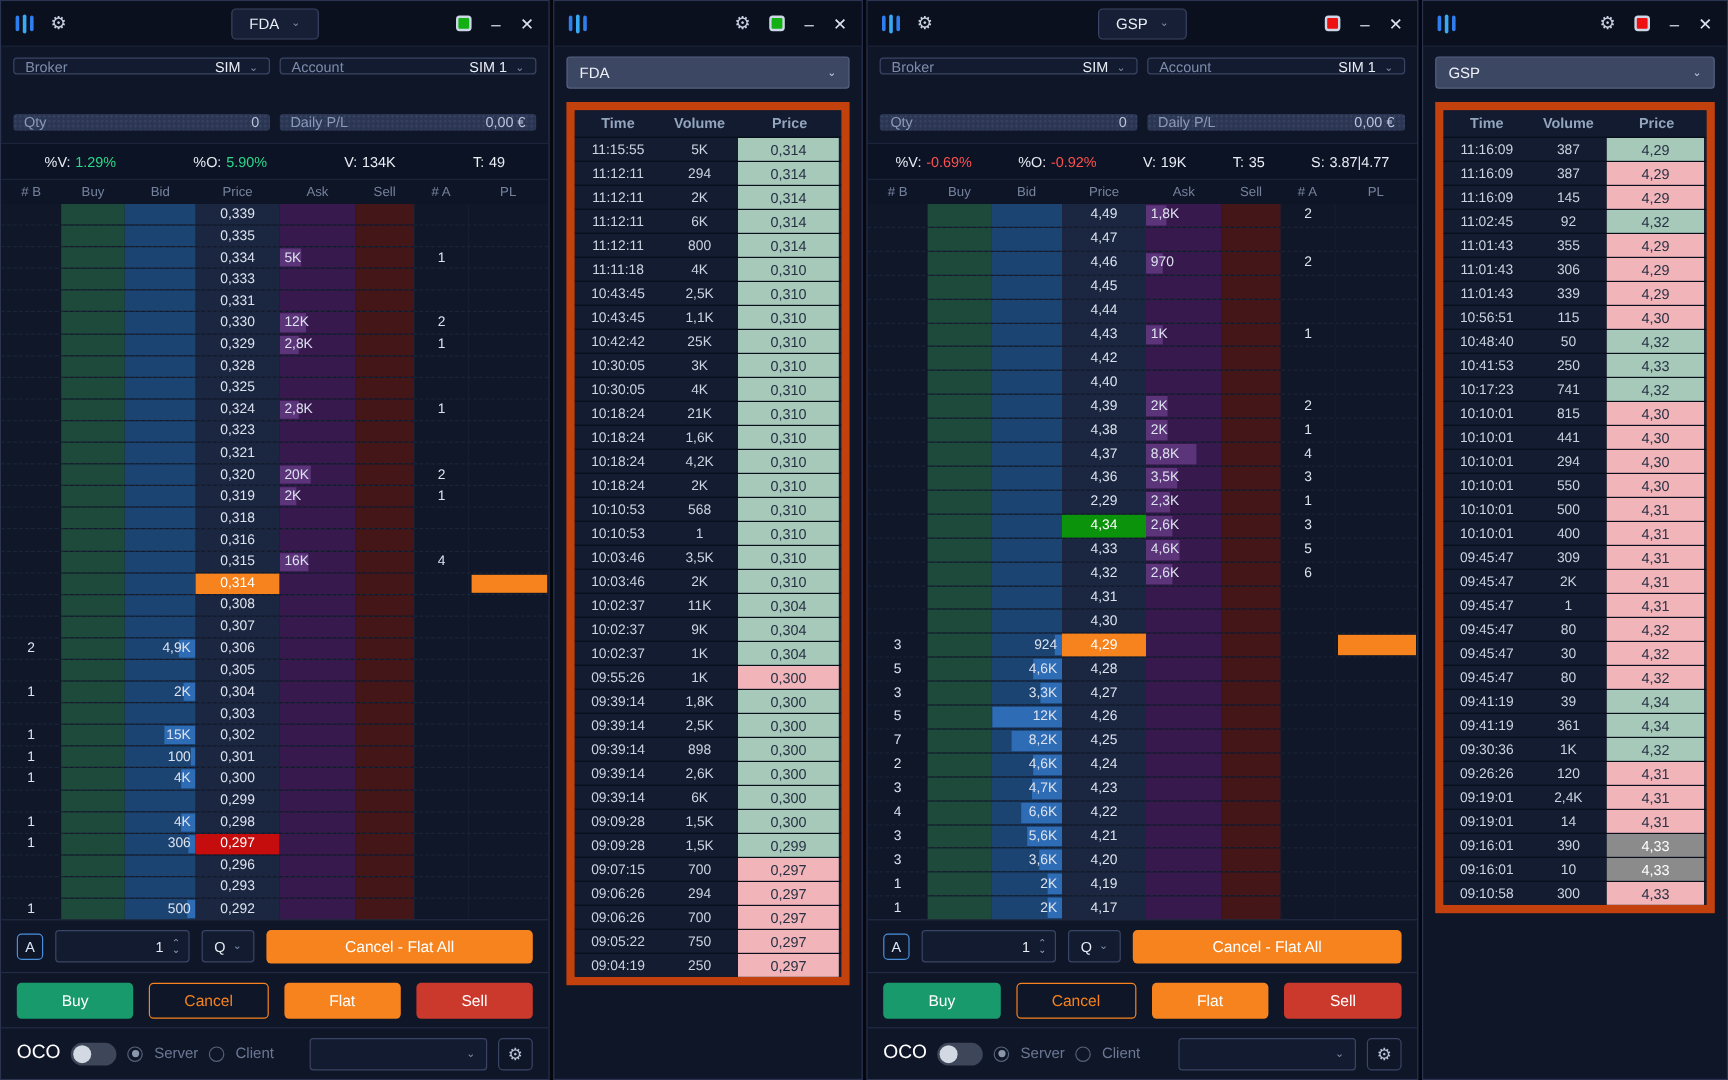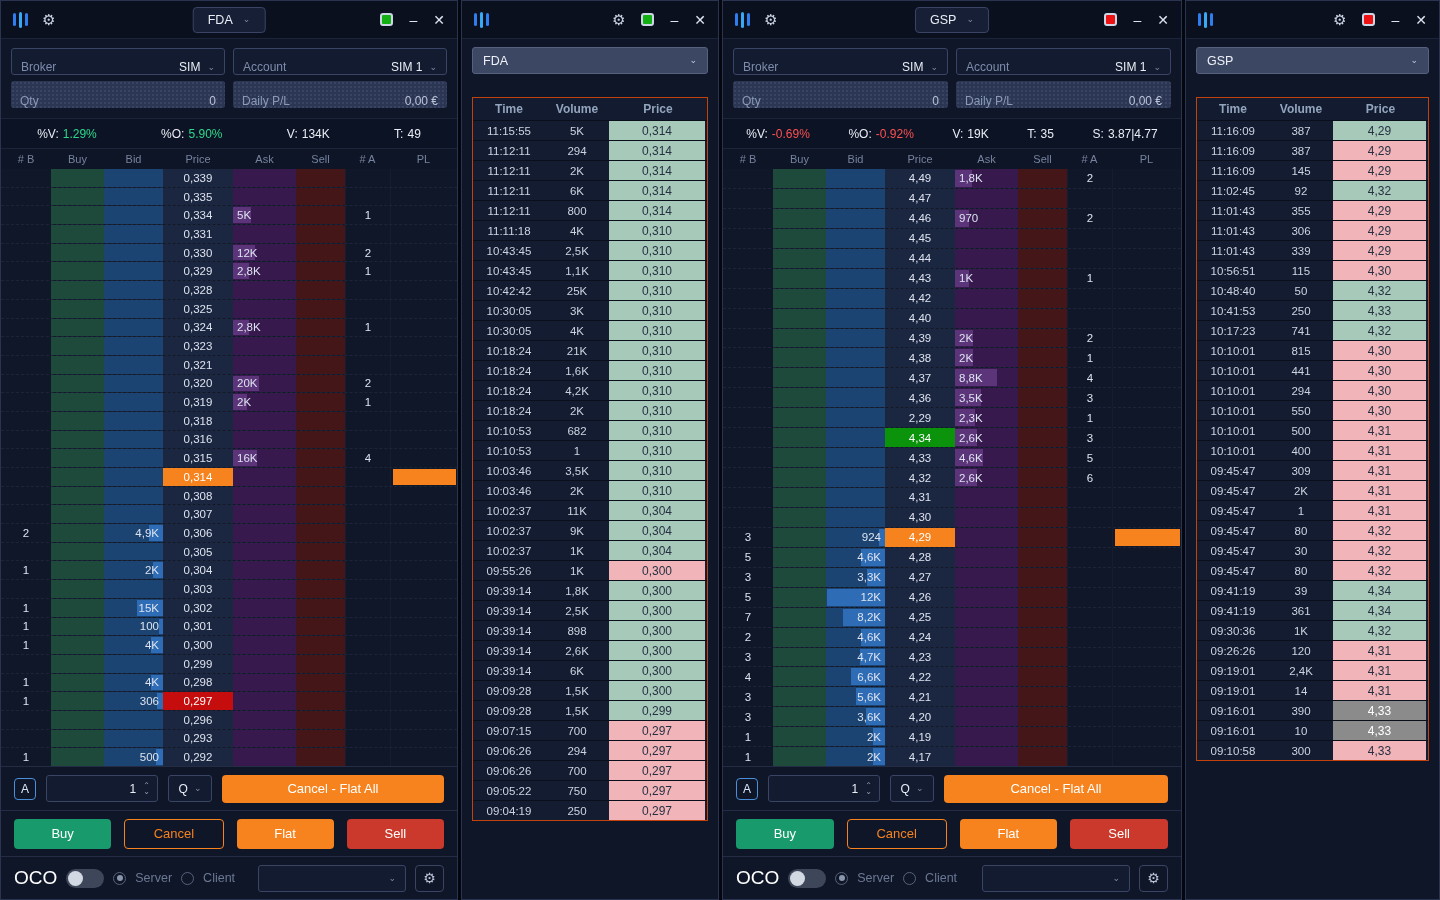--- a/index.html
+++ b/index.html
@@ -17,23 +17,23 @@
   .tb-gear { color:#c9d2e2; font-size:15px; margin-left:14px; cursor:pointer; line-height:1; }
   .tb-center { position:absolute; left:50%; transform:translateX(-50%); }
   .inst-btn { background:#161f35; border:1px solid #3a4565; border-radius:4px; color:#e9edf5; font-size:12.5px; padding:5px 14px; display:flex; gap:10px; align-items:center; cursor:pointer; }
   .tb-right { margin-left:auto; display:flex; align-items:center; gap:16px; }
   .sq { width:13px; height:13px; border-radius:3px; border:2px solid #ccd6e6; }
   .sq.green { background:#12b012; } .sq.red { background:#ee1111; }
   .minb,.xb { color:#dfe5f0; font-size:14px; cursor:pointer; line-height:1; }
 
   
   .form-area { padding:9px 10px 10px; display:grid; grid-template-columns:1fr 1fr; gap:6px 8px; border-bottom:1px solid #1c2439; }
-  .field { height:27px; border-radius:3px; display:flex; align-items:flex-end; padding:0 9px; font-size:12px; justify-content:space-between; }
+  .field { height:14px; border-radius:3px; display:flex; align-items:flex-start; padding:0 9px; font-size:12px; justify-content:space-between; }
   .field.bordered { background:#121b30; border:1px solid #3a4565; }
-  .field.filled { background:#2b3654; background-image:radial-gradient(rgba(255,255,255,0.07) 1px, transparent 1px); background-size:4px 4px; }
+  .field.filled { background:#2b3654; background-image:radial-gradient(rgba(255,255,255,0.07) 1px, transparent 1px); background-size:4px 4px;margin-top:27px; }
   .field .lbl { color:#7e8cab; }
   .field .val { color:#e9edf5; display:flex; gap:7px; align-items:center; }
   .field.filled .lbl { color:#8b99b8; }
   .field.filled .val { color:#b9c4da; }
   .chev { color:#7e8cab; font-size:9px; line-height:1; }
 
   
   .stats { height:30px; flex:0 0 30px; display:flex; align-items:center; justify-content:space-around; font-size:12px; background:#0c1324; border-bottom:1px solid #1c2439; padding:0 4px; }
   .stat { color:#e9edf5; white-space:nowrap; }
   .stat .sv { margin-left:4px; }
@@ -68,33 +68,33 @@
   .frow2 { height:46px; border-bottom:1px solid #232c44; gap:13px; }
   .frow3 { flex:1; gap:9px; }
   .abtn { width:22px; height:22px; border:1px solid #4a8fd9; border-radius:4px; color:#d8e6f8; font-size:12px; display:flex; align-items:center; justify-content:center; background:transparent; cursor:pointer; }
   .spinner { width:112px; height:27px; background:#121b30; border:1px solid #3a4565; border-radius:3px; display:flex; align-items:center; justify-content:flex-end; padding:0 7px; color:#e9edf5; font-size:12px; gap:7px; cursor:pointer; }
   .spin-ch { display:flex; flex-direction:column; line-height:6px; font-size:8px; color:#8fa0b8; }
   .qbtn { width:44px; height:27px; background:#121b30; border:1px solid #3a4565; border-radius:3px; color:#e9edf5; font-size:12px; display:flex; align-items:center; justify-content:center; gap:6px; cursor:pointer; }
   .cfa { flex:1; height:28px; background:#f6831e; border:none; border-radius:4px; color:#fff; font-size:13px; cursor:pointer; font-family:inherit; }
   .btn { flex:1; height:30px; border-radius:4px; font-size:13px; color:#fff; display:flex; align-items:center; justify-content:center; border:none; cursor:pointer; font-family:inherit; }
   .btn.buy { background:#199a6c; } .btn.flat { background:#f6831e; } .btn.sell { background:#ca392b; }
   .btn.cancel { background:transparent; border:1px solid #f6831e; color:#f6831e; }
-  .oco-lbl { color:#fff; font-size:19px; }
+  .oco-lbl { color:#fff; font-size:16px; }
   .toggle { width:38px; height:19px; border-radius:10px; background:#3e4759; position:relative; cursor:pointer; flex:0 0 38px; }
   .knob { position:absolute; left:2px; top:2px; width:15px; height:15px; border-radius:50%; background:#d3d9e3; }
   .radio { width:13px; height:13px; border-radius:50%; border:1.5px solid #57627a; position:relative; cursor:pointer; flex:0 0 13px; }
   .radio.sel::after { content:''; position:absolute; inset:2.5px; border-radius:50%; background:#8a96ac; }
   .rlbl { color:#6b7894; font-size:12.5px; }
   .fselect { width:148px; height:27px; background:#121b30; border:1px solid #3a4565; border-radius:3px; margin-left:auto; display:flex; align-items:center; justify-content:flex-end; padding:0 9px; cursor:pointer; }
   .gearbtn { width:29px; height:27px; border:1px solid #3a4565; border-radius:4px; color:#b9c3d6; display:flex; align-items:center; justify-content:center; font-size:14px; cursor:pointer; }
 
   
   .ts-select { margin:8px 10px 7px; height:27px; flex:0 0 27px; background:#3c4763; border:1px solid #566180; border-radius:3px; display:flex; align-items:center; justify-content:space-between; padding:0 10px; color:#eef1f7; font-size:12.5px; cursor:pointer; }
   .ts-select .chev { color:#c3cbdd; }
-  .ts-table { margin:16px 10px; border:1px solid #c2410c; }
+  .ts-table { margin:4px 10px; border:7px solid #c2410c; }
   .tgrid { display:grid; grid-template-columns:72px 64px 1fr; }
   .ts-head { height:22px; align-items:center; color:#93a4bd; font-size:12px; font-weight:bold; background:#121b30; }
   .ts-head div { text-align:center; }
   .trow { height:20px; align-items:stretch; border-top:1px solid #0a0f1c; font-size:11.5px; color:#ccd4e2; background:#131c30; }
   .trow .tcell { display:flex; align-items:center; justify-content:center; }
   .pcell { display:flex; align-items:center; justify-content:center; font-size:12px; color:#273043; margin-right:2px; }
   .pcell.g { background:#a6c9b9; } .pcell.r { background:#f1b4b9; } .pcell.n { background:#8b8b8b; color:#fff; }
 </style>
 </head>
 <body>
@@ -195,20 +195,32 @@
         </div>
         <div class="lc sell"></div>
         <div class="lc na">1</div>
         <div class="lc pl"></div>
       </div>
       <div class="lrow lgrid">
         <div class="lc nb"></div>
         <div class="lc buy"></div>
         <div class="lc bid"></div>
         <div class="lc price">
+          <span>0,333</span>
+        </div>
+        <div class="lc ask"></div>
+        <div class="lc sell"></div>
+        <div class="lc na"></div>
+        <div class="lc pl"></div>
+      </div>
+      <div class="lrow lgrid">
+        <div class="lc nb"></div>
+        <div class="lc buy"></div>
+        <div class="lc bid"></div>
+        <div class="lc price">
           <span>0,331</span>
         </div>
         <div class="lc ask"></div>
         <div class="lc sell"></div>
         <div class="lc na"></div>
         <div class="lc pl"></div>
       </div>
       <div class="lrow lgrid">
         <div class="lc nb"></div>
         <div class="lc buy"></div>
@@ -724,21 +736,21 @@
           <div class="tcell">4,2K</div>
           <div class="pcell g">0,310</div>
         </div>
         <div class="trow tgrid">
           <div class="tcell">10:18:24</div>
           <div class="tcell">2K</div>
           <div class="pcell g">0,310</div>
         </div>
         <div class="trow tgrid">
           <div class="tcell">10:10:53</div>
-          <div class="tcell">682</div>
+          <div class="tcell">568</div>
           <div class="pcell g">0,310</div>
         </div>
         <div class="trow tgrid">
           <div class="tcell">10:10:53</div>
           <div class="tcell">1</div>
           <div class="pcell g">0,310</div>
         </div>
         <div class="trow tgrid">
           <div class="tcell">10:03:46</div>
           <div class="tcell">3,5K</div>

